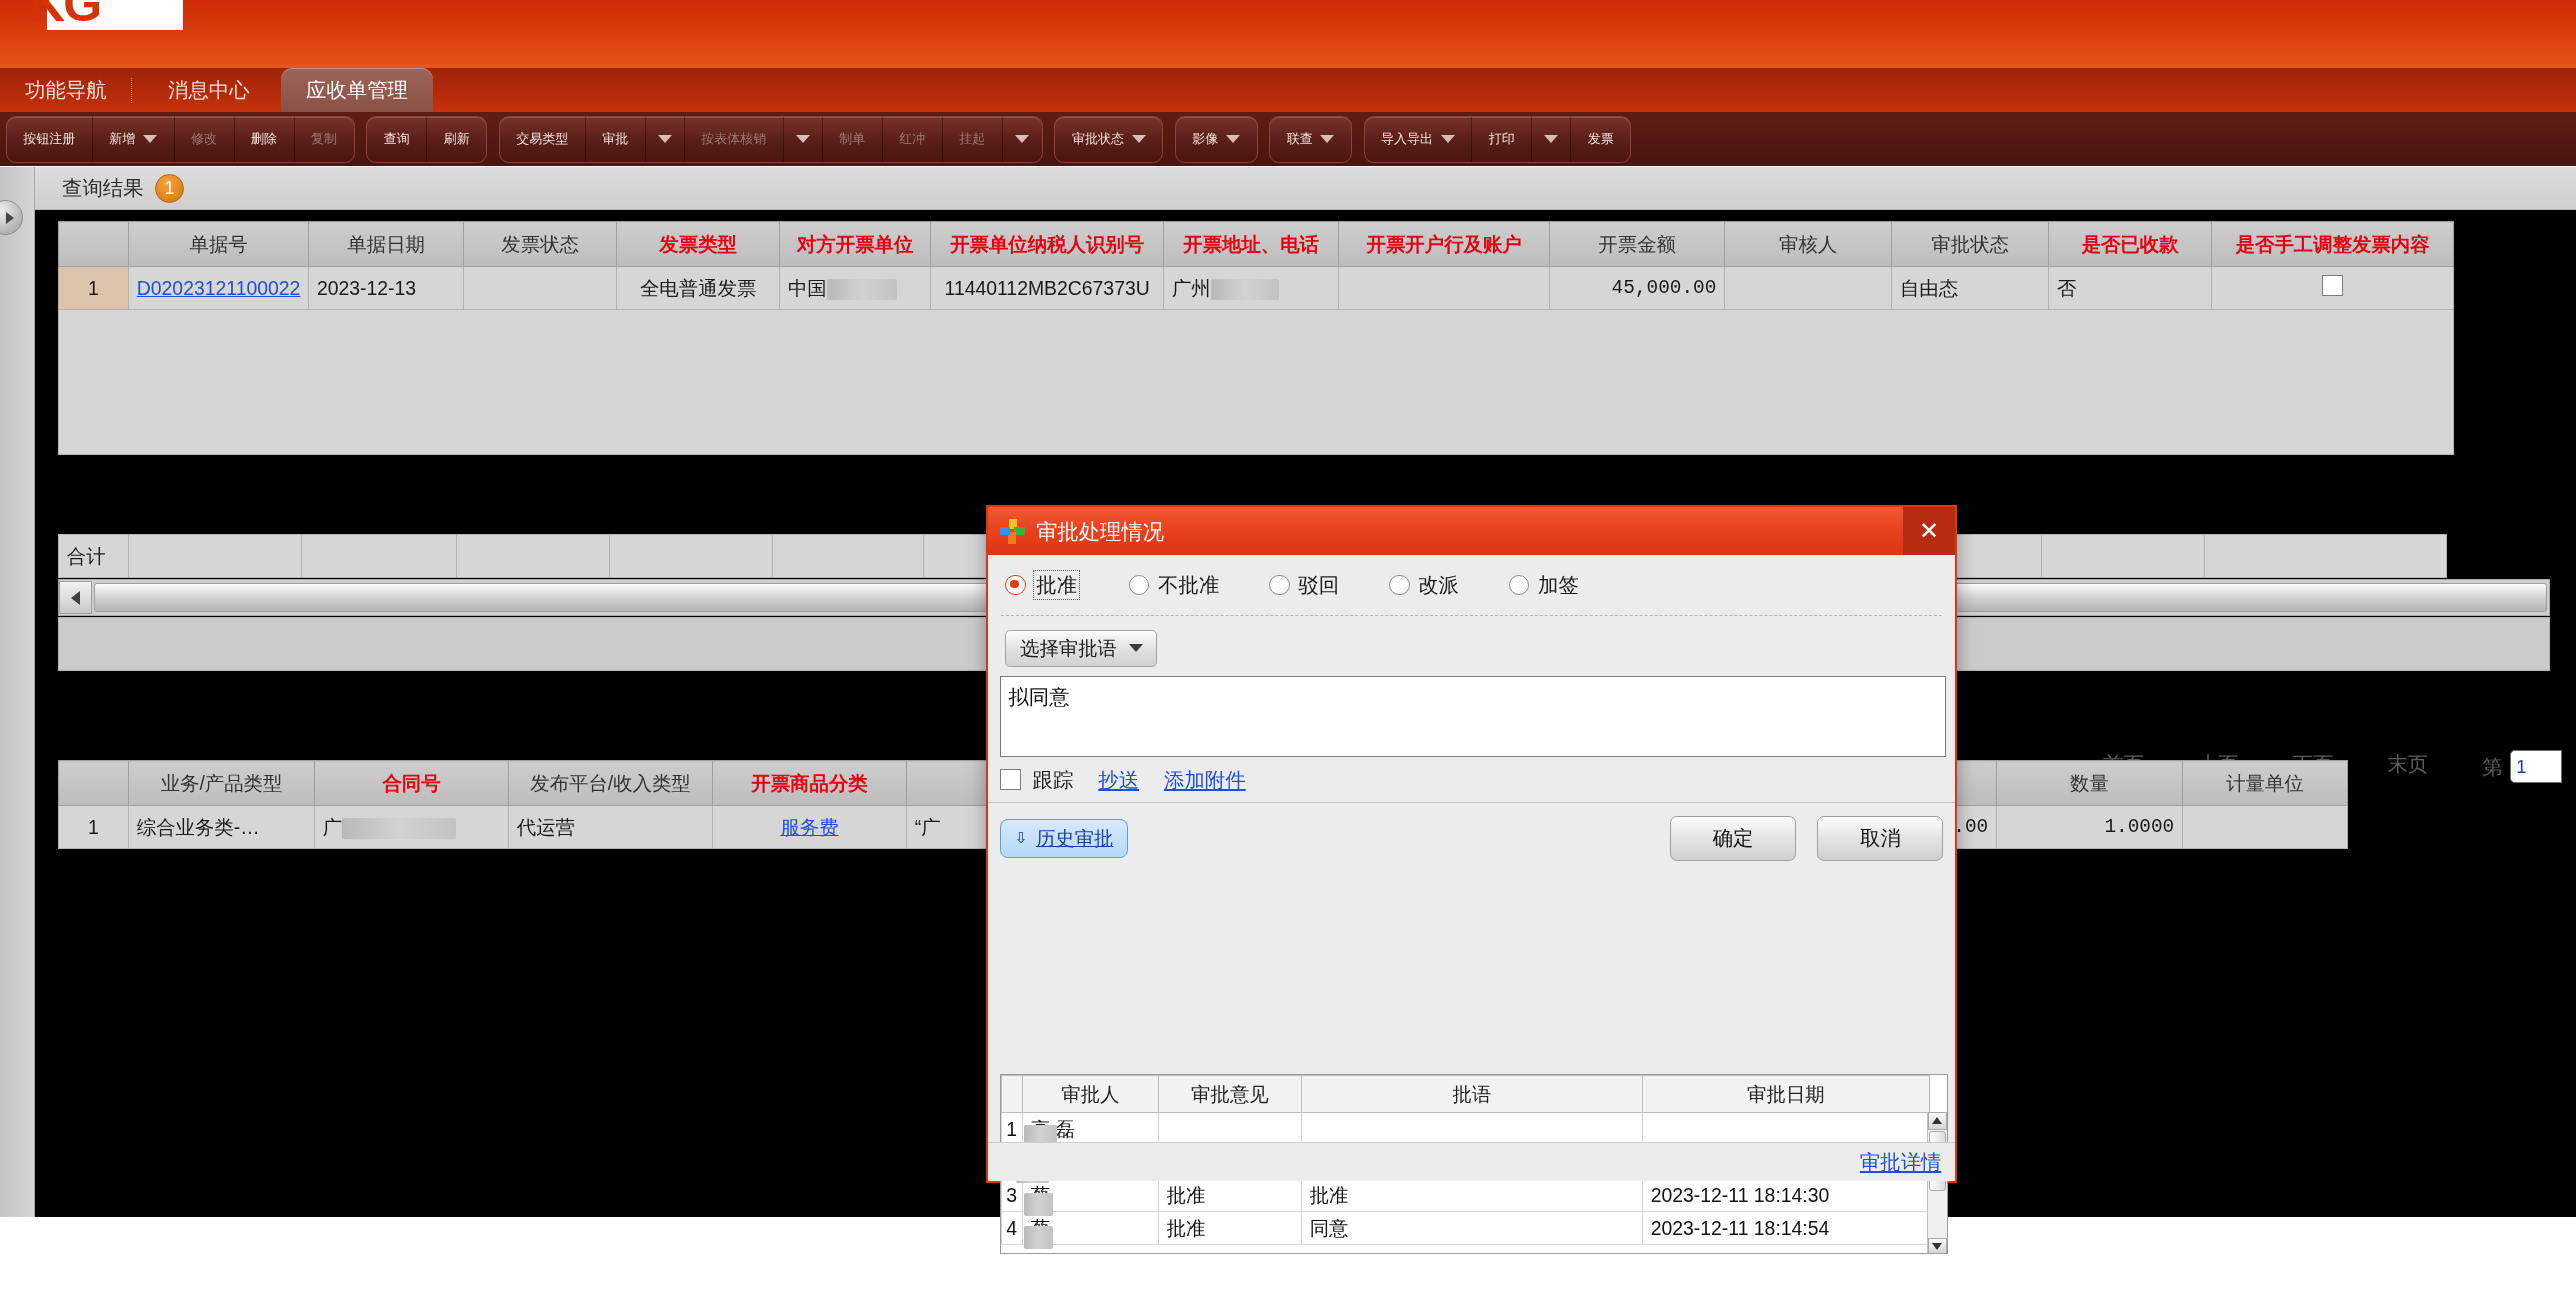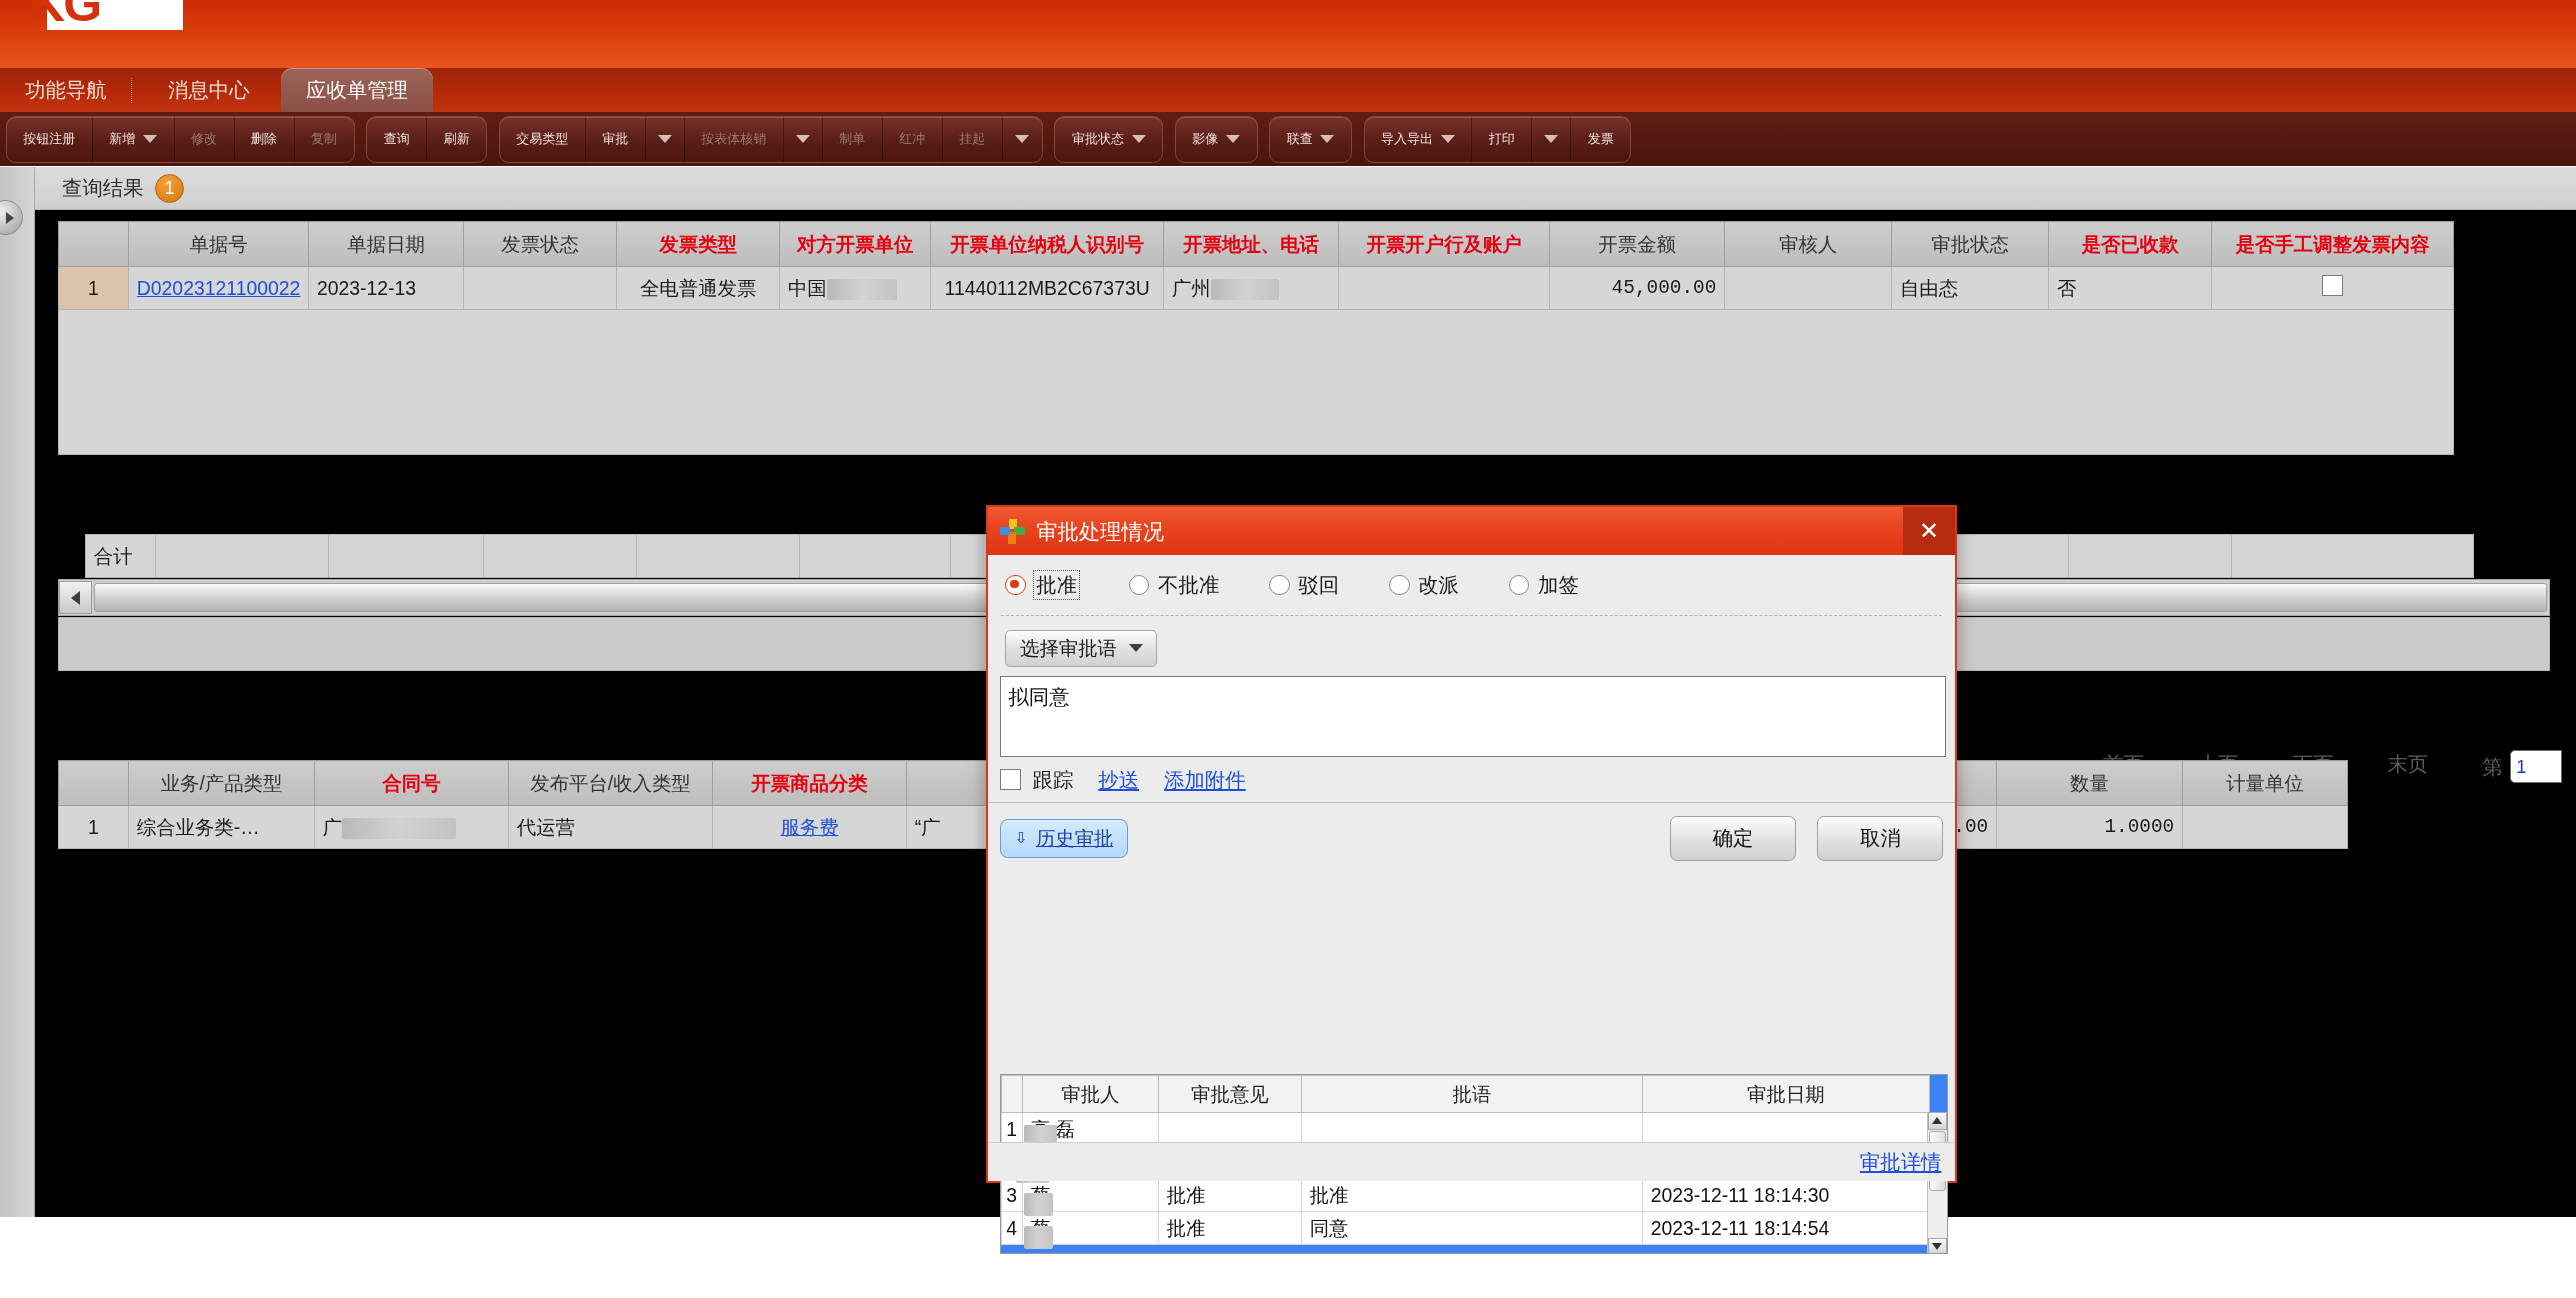--- a/index.html
+++ b/index.html
@@ -145,21 +145,21 @@
   .redaction.blue{
     background:linear-gradient(90deg,#9fbbe6,#c5d6f0,#aac3ea);
   }
   .cbox{
     display:inline-block;width:21.3px;height:21.3px;
     background:#fff;border:1px solid #7a7a7a;
   }
 
   .grid1{ position:absolute; left:23px; top:54px; }
   .totals-row{
-    position:absolute;left:23px;top:367px;margin-left:27px;
+    position:absolute;left:23px;top:367px;
   }
   .totals-row td{ background:#c8c8c8; }
 
   
   .hscroll{
     position:absolute;left:23px;top:412px;width:2492px;height:37px;
     background:#cfcfcf;border:1px solid #a8a8a8;
     display:flex;align-items:center;
   }
   .hscroll .arrow{
@@ -271,21 +271,21 @@
   .hist-btn u{ text-decoration:underline; }
   .hist-btn .dchev{ font-size:15.5px;color:#1a3fa0; }
   .okc{ display:flex;gap:21.3px; }
   .gbtn{
     width:126px;height:45px;font-size:20.4px;color:#111;
     background:linear-gradient(180deg,#fdfdfd,#e2e2e2 52%,#d0d0d0);
     border:1px solid #9e9e9e;border-radius:6.8px;cursor:pointer;
   }
   .hist-wrap{
     position:absolute;left:11.6px;top:567px;width:948px;height:180px;
-    background:#3b82f6;border:1px solid #9a9a9a;overflow:hidden;
+    background:#ffffff;border:1px solid #9a9a9a;overflow:hidden;
   }
   table.hist{ border-collapse:collapse;table-layout:fixed;width:929px; }
   table.hist th{
     background:#f2f2f2;border:1px solid #bcbcbc;height:37px;font-size:19.4px;
     font-weight:normal;color:#222;
   }
   table.hist td{
     background:#fff;border:1px solid #d3d3d3;height:33px;font-size:19.4px;
     color:#111;padding:0 7.8px;white-space:nowrap;
   }

